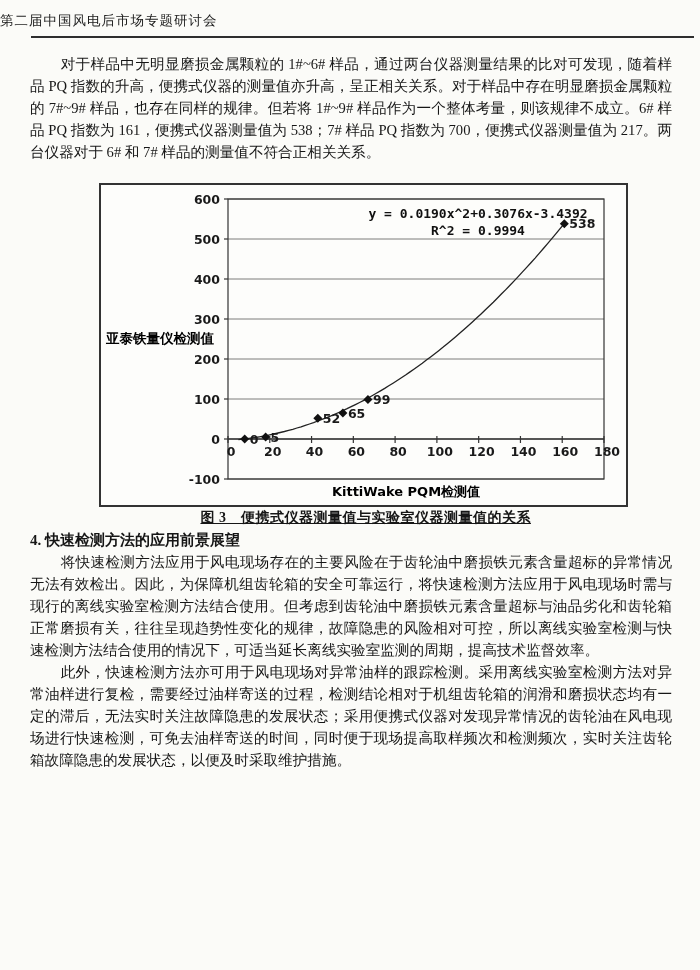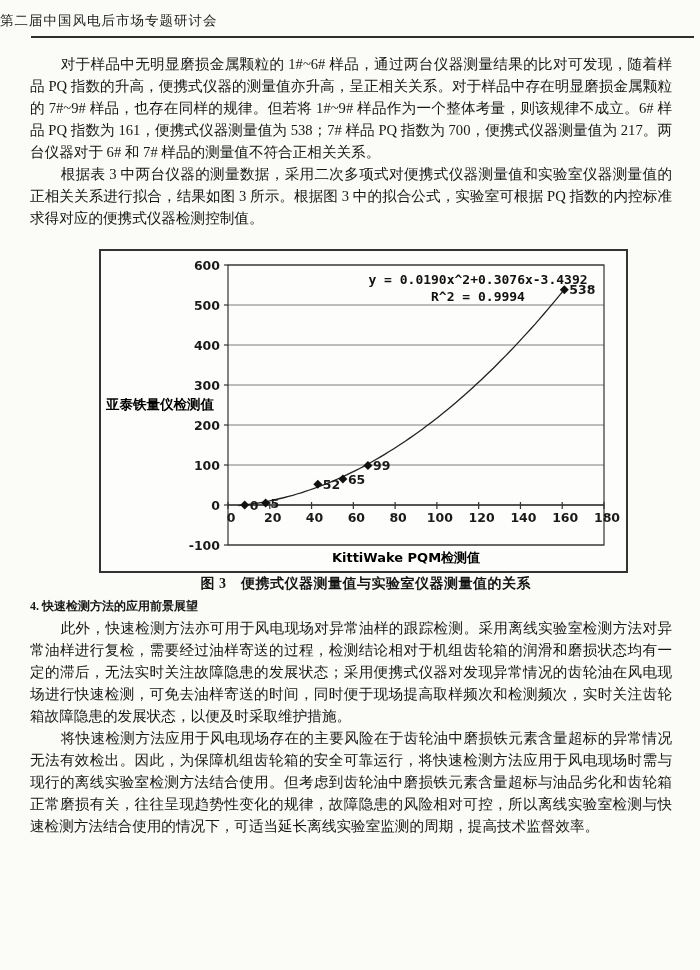--- a/index.html
+++ b/index.html
@@ -39,41 +39,41 @@
     position:relative;
   }
   .chart-box svg{display:block;}
   .figure-caption{
     text-align:center;
     font-weight:bold;
     font-size:14px;
     margin-top:24px;
     text-indent:0;
     letter-spacing:0.5px;
+    text-decoration:underline;
   }
   .section-heading{
     font-weight:bold;
-    font-size:12px;
+    font-size:15px;
     margin:14px 0 2px 0;
     text-indent:0 !important;
   }
 </style>
 </head>
 <body>
 
 <div class="page">
 
   <div class="header-title">
     <span>第二届中国风电后市场专题研讨会</span>
   </div>
   <hr class="header-rule">
 
   <div class="content">
     <p>对于样品中无明显磨损金属颗粒的 1#~6# 样品，通过两台仪器测量结果的比对可发现，随着样品 PQ 指数的升高，便携式仪器的测量值亦升高，呈正相关关系。对于样品中存在明显磨损金属颗粒的 7#~9# 样品，也存在同样的规律。但若将 1#~9# 样品作为一个整体考量，则该规律不成立。6# 样品 PQ 指数为 161，便携式仪器测量值为 538；7# 样品 PQ 指数为 700，便携式仪器测量值为 217。两台仪器对于 6# 和 7# 样品的测量值不符合正相关关系。</p>
-    <p>根据表 3 中两台仪器的测量数据，采用二次多项式对便携式仪器测量值和实验室仪器测量值的正相关关系进行拟合，结果如图 3 所示。根据图 3 中的拟合公式，实验室可根据 PQ 指数的内控标准求得对应的便携式仪器检测控制值。</p>
 
     <div class="chart-box">
       <svg id="chart" width="525" height="320" viewBox="0 0 525 320">
           <line x1="127" y1="294" x2="503" y2="294" stroke="#5a5a5a" stroke-width="0.8"></line>
           <line x1="127" y1="254" x2="503" y2="254" stroke="#5a5a5a" stroke-width="0.8"></line>
           <line x1="127" y1="214" x2="503" y2="214" stroke="#5a5a5a" stroke-width="0.8"></line>
           <line x1="127" y1="174" x2="503" y2="174" stroke="#5a5a5a" stroke-width="0.8"></line>
           <line x1="127" y1="134" x2="503" y2="134" stroke="#5a5a5a" stroke-width="0.8"></line>
           <line x1="127" y1="94" x2="503" y2="94" stroke="#5a5a5a" stroke-width="0.8"></line>
           <line x1="127" y1="54" x2="503" y2="54" stroke="#5a5a5a" stroke-width="0.8"></line>
@@ -132,17 +132,17 @@
           <text x="377" y="33" text-anchor="middle" fill="#111" font-family="&quot;DejaVu Sans Mono&quot;,monospace" font-size="13" font-weight="600">y = 0.0190x^2+0.3076x-3.4392</text>
           <text x="377" y="50" text-anchor="middle" fill="#111" font-family="&quot;DejaVu Sans Mono&quot;,monospace" font-size="13" font-weight="600">R^2 = 0.9994</text>
           <text x="305" y="311" text-anchor="middle" fill="#000" font-family="&quot;DejaVu Sans&quot;,sans-serif" font-size="13" font-weight="bold">KittiWake PQM检测值</text>
           <text x="5" y="158" fill="#000" font-family="&quot;DejaVu Sans&quot;,sans-serif" font-size="13.5" font-weight="bold">亚泰铁量仪检测值</text>
         </svg>
     </div>
 
     <p class="figure-caption">图 3　便携式仪器测量值与实验室仪器测量值的关系</p>
 
     <p class="section-heading">4. 快速检测方法的应用前景展望</p>
+    <p>将快速检测方法应用于风电现场存在的主要风险在于齿轮油中磨损铁元素含量超标的异常情况无法有效检出。因此，为保障机组齿轮箱的安全可靠运行，将快速检测方法应用于风电现场时需与现行的离线实验室检测方法结合使用。但考虑到齿轮油中磨损铁元素含量超标与油品劣化和齿轮箱正常磨损有关，往往呈现趋势性变化的规律，故障隐患的风险相对可控，所以离线实验室检测与快速检测方法结合使用的情况下，可适当延长离线实验室监测的周期，提高技术监督效率。</p>
     <p>此外，快速检测方法亦可用于风电现场对异常油样的跟踪检测。采用离线实验室检测方法对异常油样进行复检，需要经过油样寄送的过程，检测结论相对于机组齿轮箱的润滑和磨损状态均有一定的滞后，无法实时关注故障隐患的发展状态；采用便携式仪器对发现异常情况的齿轮油在风电现场进行快速检测，可免去油样寄送的时间，同时便于现场提高取样频次和检测频次，实时关注齿轮箱故障隐患的发展状态，以便及时采取维护措施。</p>
-    <p>将快速检测方法应用于风电现场存在的主要风险在于齿轮油中磨损铁元素含量超标的异常情况无法有效检出。因此，为保障机组齿轮箱的安全可靠运行，将快速检测方法应用于风电现场时需与现行的离线实验室检测方法结合使用。但考虑到齿轮油中磨损铁元素含量超标与油品劣化和齿轮箱正常磨损有关，往往呈现趋势性变化的规律，故障隐患的风险相对可控，所以离线实验室检测与快速检测方法结合使用的情况下，可适当延长离线实验室监测的周期，提高技术监督效率。</p>
   </div>
 
 </div>
 
 </body></html>

